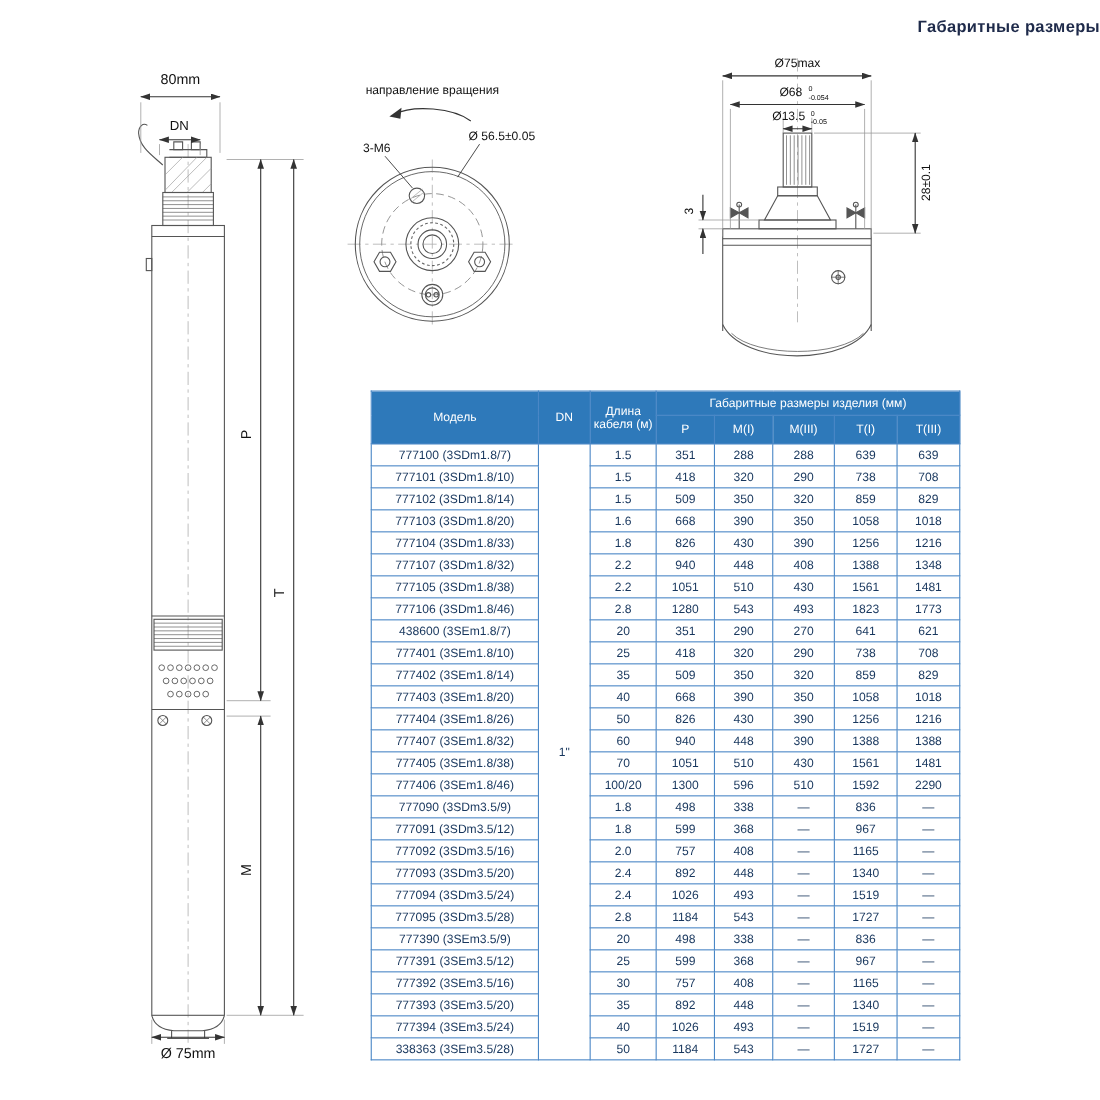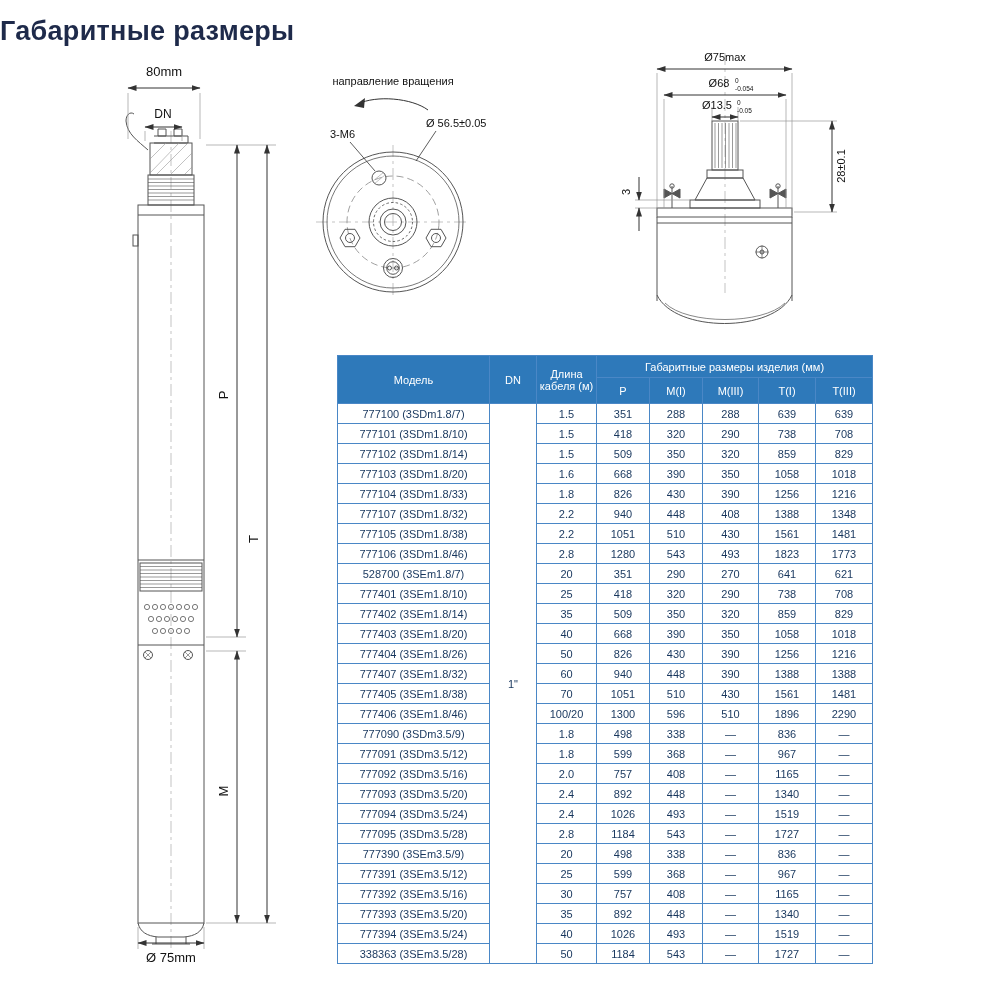--- a/index.html
+++ b/index.html
@@ -1,19 +1,19 @@
 <!DOCTYPE html>
 <html><head>
 <meta charset="utf-8">
 <style>
   * { margin:0; padding:0; box-sizing:border-box; }
   html,body { width:1000px; height:1000px; background:#fff; overflow:hidden;
               font-family:"Liberation Sans", sans-serif; position:relative; }
-  .page-title { position:absolute; top:16px; left:0; width:100%; text-align:left;
-                font-size:27px; font-weight:700; color:#1e2a4a; letter-spacing:.3px; }
+  .page-title { position:absolute; top:16px; left:0; width:100%; text-align:right;
+                font-size:15px; font-weight:700; color:#1e2a4a; letter-spacing:.3px; }
   svg.drawing { position:absolute; }
   svg.drawing text { font-family:"Liberation Sans", sans-serif; fill:#111; }
   .dims-table { position:absolute; left:337px; top:355px; border-collapse:collapse;
                 table-layout:fixed; background:#fff; }
   .dims-table th, .dims-table td { border:1px solid #4a87c6; text-align:center;
                 vertical-align:middle; font-size:11px; padding:0; }
   .dims-table thead th { background:#2e79ba; color:#ffffff; font-weight:400; }
   .dims-table thead tr:first-child th { height:22px; }
   .dims-table thead tr:last-child th { height:26px; }
   .dims-table tbody td { height:20px; color:#17365d; background:#fff; }
@@ -277,21 +277,21 @@
       <tr>
         <td class="model-cell">777106 (3SDm1.8/46)</td>
         <td class="cable-cell">2.8</td>
         <td class="val-cell">1280</td>
         <td class="val-cell">543</td>
         <td class="val-cell">493</td>
         <td class="val-cell">1823</td>
         <td class="val-cell">1773</td>
       </tr>
       <tr>
-        <td class="model-cell">528700 (3SEm1.8/7)</td>
+        <td class="model-cell">438600 (3SEm1.8/7)</td>
         <td class="cable-cell">20</td>
         <td class="val-cell">351</td>
         <td class="val-cell">290</td>
         <td class="val-cell">270</td>
         <td class="val-cell">641</td>
         <td class="val-cell">621</td>
       </tr>
       <tr>
         <td class="model-cell">777401 (3SEm1.8/10)</td>
         <td class="cable-cell">25</td>
@@ -345,21 +345,21 @@
         <td class="val-cell">430</td>
         <td class="val-cell">1561</td>
         <td class="val-cell">1481</td>
       </tr>
       <tr>
         <td class="model-cell">777406 (3SEm1.8/46)</td>
         <td class="cable-cell">100/20</td>
         <td class="val-cell">1300</td>
         <td class="val-cell">596</td>
         <td class="val-cell">510</td>
-        <td class="val-cell">1896</td>
+        <td class="val-cell">1592</td>
         <td class="val-cell">2290</td>
       </tr>
       <tr>
         <td class="model-cell">777090 (3SDm3.5/9)</td>
         <td class="cable-cell">1.8</td>
         <td class="val-cell">498</td>
         <td class="val-cell">338</td>
         <td class="val-cell">—</td>
         <td class="val-cell">836</td>
         <td class="val-cell">—</td>

